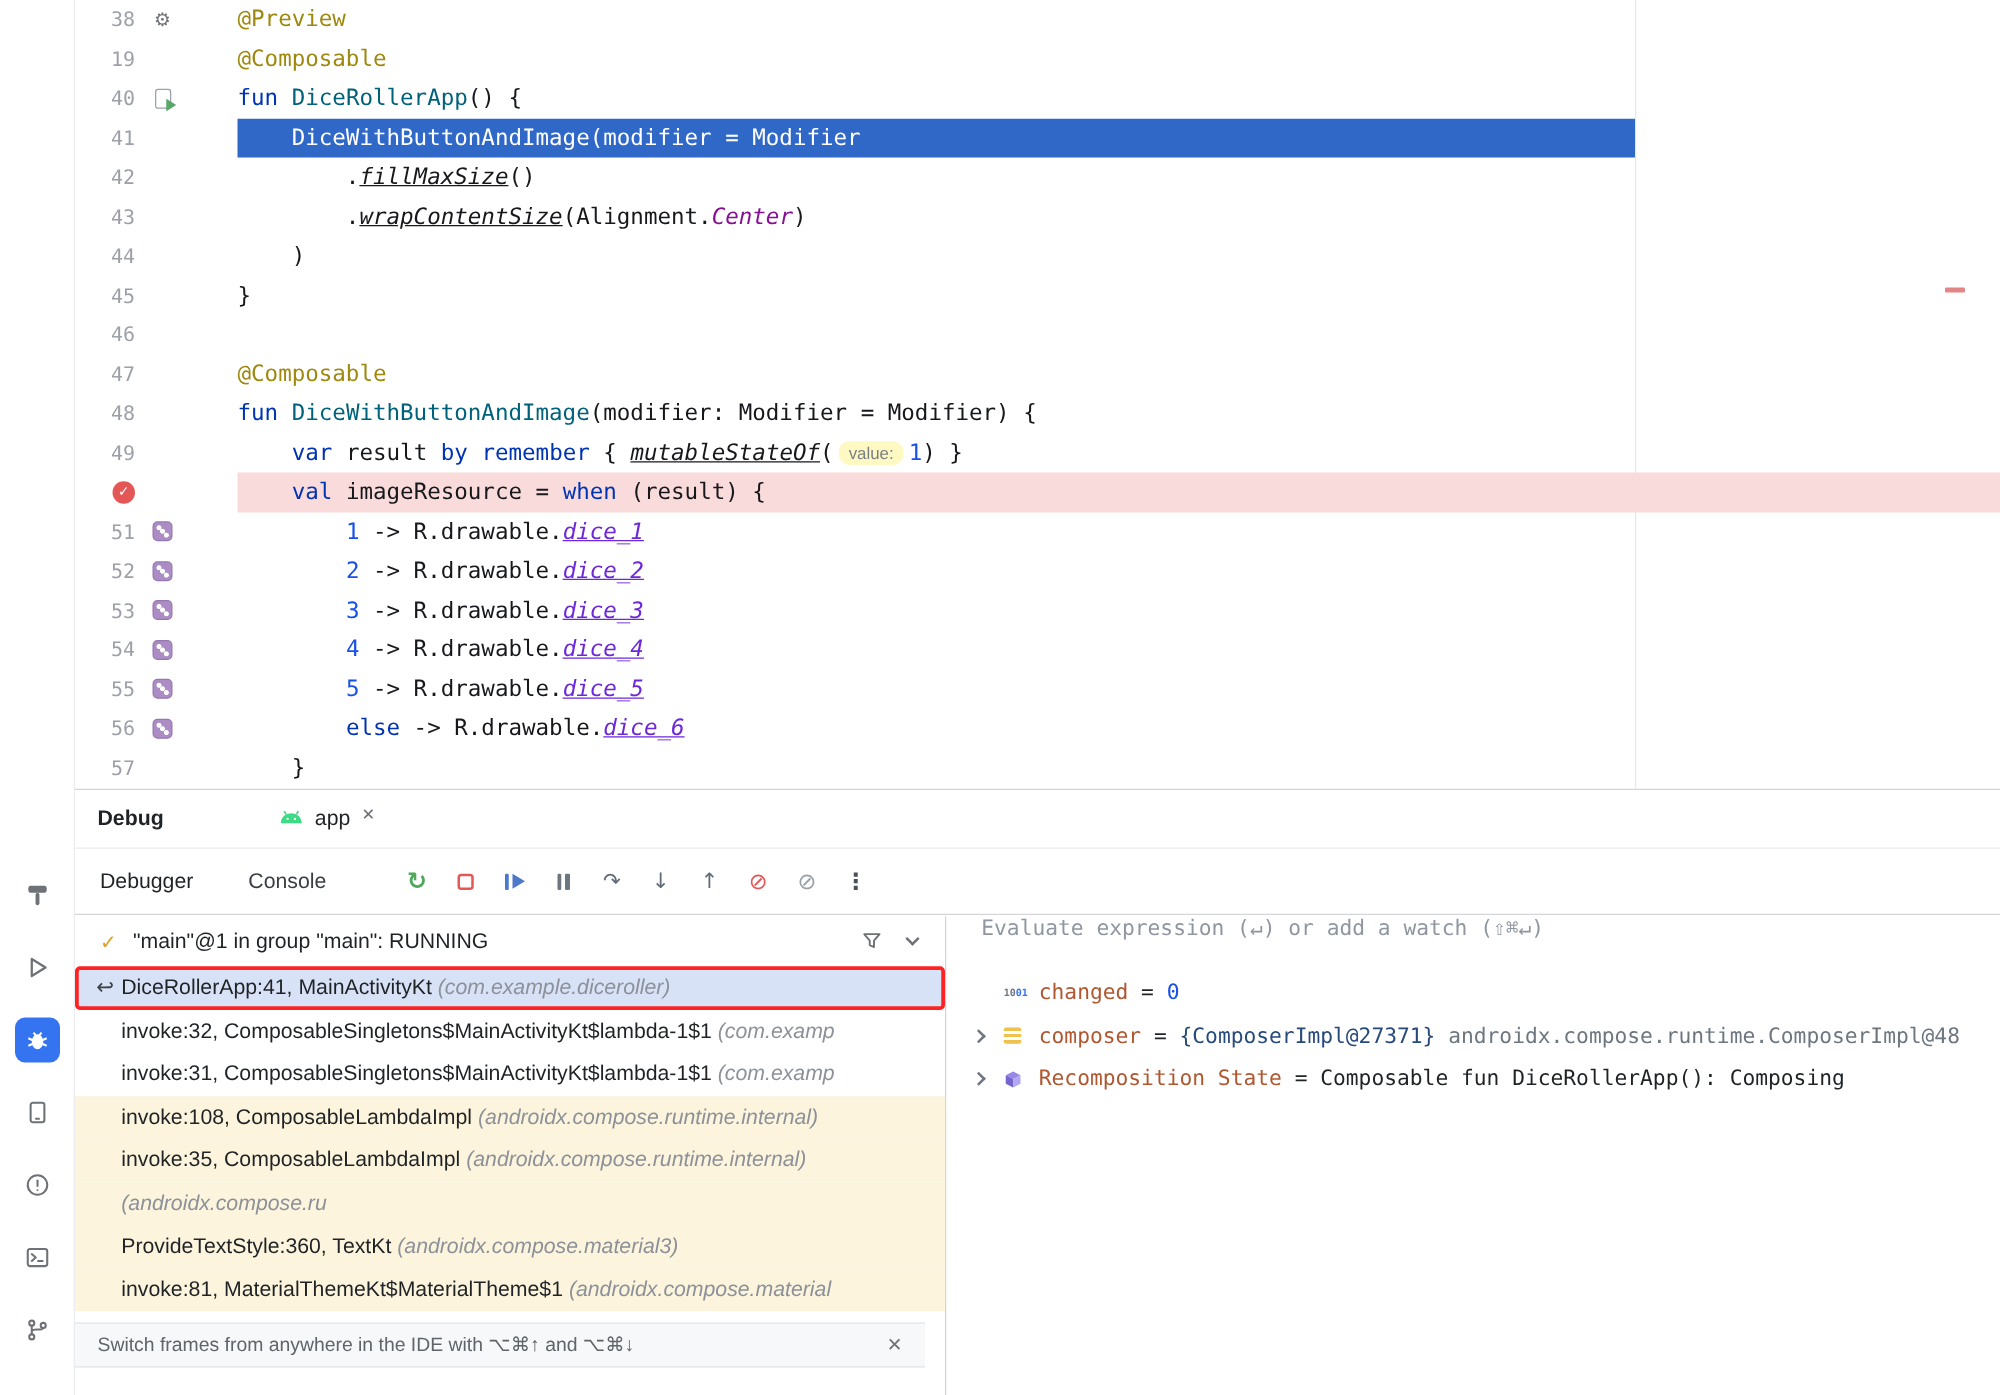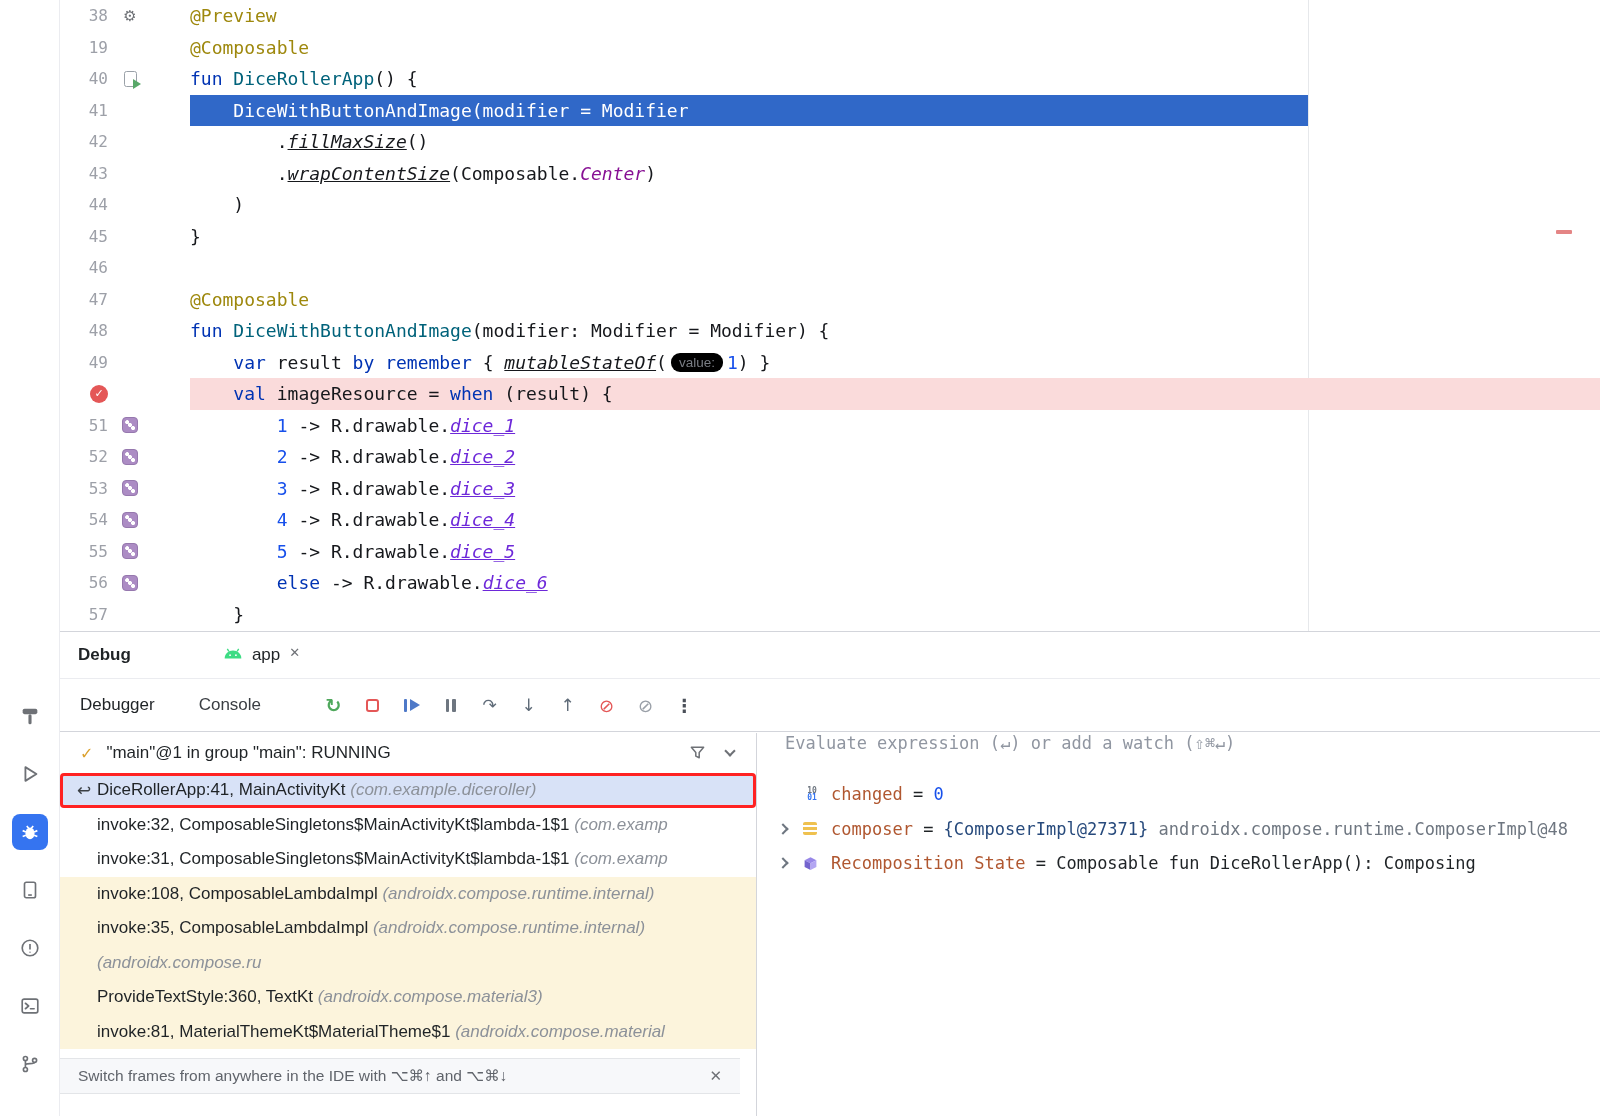--- a/index.html
+++ b/index.html
@@ -25,21 +25,21 @@
   .s-pln{color:#16181C}
   .s-kw{color:#0033B3}
   .s-ann{color:#9E880D}
   .s-fn{color:#00627A}
   .s-lit{color:#1750EB}
   .s-prop{color:#871094;font-style:italic}
   .s-propu{color:#6d28d9;font-style:italic;text-decoration:underline}
   .s-itl{color:#16181C;font-style:italic;text-decoration:underline}
   .s-ul{color:#16181C;}
   .s-wht{color:#fff}
-  .s-hint{font-family:"Liberation Sans",sans-serif;font-size:13.5px;color:#7A7E85;background:#000000;border-radius:9px;padding:2px 8px;margin:0 4px;line-height:15px;display:inline-block}
+  .s-hint{font-family:"Liberation Sans",sans-serif;font-size:13.5px;color:#7A7E85;background:#fef9c3;border-radius:9px;padding:2px 8px;margin:0 4px;line-height:15px;display:inline-block}
   .ic-gear{font-family:"DejaVu Sans",sans-serif;font-size:15px;color:#6E7176;cursor:pointer}
   .ic-run{display:inline-block;width:13px;height:16px;border:1.6px solid #9AA1A8;border-radius:2.5px;position:relative;cursor:pointer}
   .ic-run::after{content:"";position:absolute;right:-5px;bottom:-3px;width:0;height:0;border-left:8px solid #59A869;border-top:5px solid transparent;border-bottom:5px solid transparent}
   .ic-dice{display:inline-block;width:16px;height:16px;border-radius:4px;border:1px solid #9678AE;cursor:pointer;
     background:radial-gradient(circle at 30% 30%,#fff 1.7px,transparent 2.3px),
                radial-gradient(circle at 50% 50%,#fff 1.7px,transparent 2.3px),
                radial-gradient(circle at 72% 72%,#fff 1.7px,transparent 2.3px),#AC8CC4}
   .ic-bp{display:inline-flex;width:18px;height:18px;border-radius:50%;background:#E45757;color:#fff;font-size:11px;font-weight:bold;align-items:center;justify-content:center;font-family:"DejaVu Sans",sans-serif;cursor:pointer}
 
   
@@ -82,21 +82,21 @@
   .watch-row{height:34.5px;display:flex;align-items:center;font-family:"DejaVu Sans Mono",monospace;font-size:17px;padding-left:22px;white-space:pre;overflow:hidden;cursor:pointer}
   .chev-cell{width:24px;flex:none;display:flex;align-items:center}
   .chev-r{width:8px;height:8px;border-right:2px solid #6E7680;border-bottom:2px solid #6E7680;transform:rotate(-45deg)}
   .w-icon{width:28px;flex:none;display:flex;align-items:center}
   .w-name{color:#B05730}
   .v-eq{color:#1F2326}
   .v-blue{color:#1750EB}
   .v-ref{color:#274A7C}
   .v-gray{color:#6E7680}
   .v-plain{color:#1F2326}
-  .icon-bin{display:flex;flex-direction:column;align-items:center;width:18px;font-family:"DejaVu Sans Mono",monospace;font-size:8px;line-height:7px;font-weight:bold}
+  .icon-bin{display:flex;flex-direction:row;align-items:center;width:18px;font-family:"DejaVu Sans Mono",monospace;font-size:8px;line-height:7px;font-weight:bold}
   .icon-bin i{font-style:normal}
   .icon-bin i:first-child{color:#6E7680}
   .icon-bin i:last-child{color:#3574F0}
   .icon-field{width:14px;height:13px;border-radius:2px;background:linear-gradient(#EFC14F 0 3px,#fff 3px 5px,#EFC14F 5px 8px,#fff 8px 10px,#EFC14F 10px 13px)}
 </style>
 </head>
 <body>
 
 <aside class="activity-bar">
   <div class="ab-icons" id="abIcons">
@@ -189,21 +189,21 @@
           <span class="ln">42</span>
           <span class="gic"></span>
         </div>
         <span class="code"><span class="s-pln">        .</span><span class="s-itl">fillMaxSize</span><span class="s-pln">()</span></span>
       </div>
       <div class="line">
         <div class="gut">
           <span class="ln">43</span>
           <span class="gic"></span>
         </div>
-        <span class="code"><span class="s-pln">        .</span><span class="s-itl">wrapContentSize</span><span class="s-pln">(Composable.</span><span class="s-prop">Center</span><span class="s-pln">)</span></span>
+        <span class="code"><span class="s-pln">        .</span><span class="s-itl">wrapContentSize</span><span class="s-pln">(Alignment.</span><span class="s-prop">Center</span><span class="s-pln">)</span></span>
       </div>
       <div class="line">
         <div class="gut">
           <span class="ln">44</span>
           <span class="gic"></span>
         </div>
         <span class="code"><span class="s-pln">    )</span></span>
       </div>
       <div class="line">
         <div class="gut">

